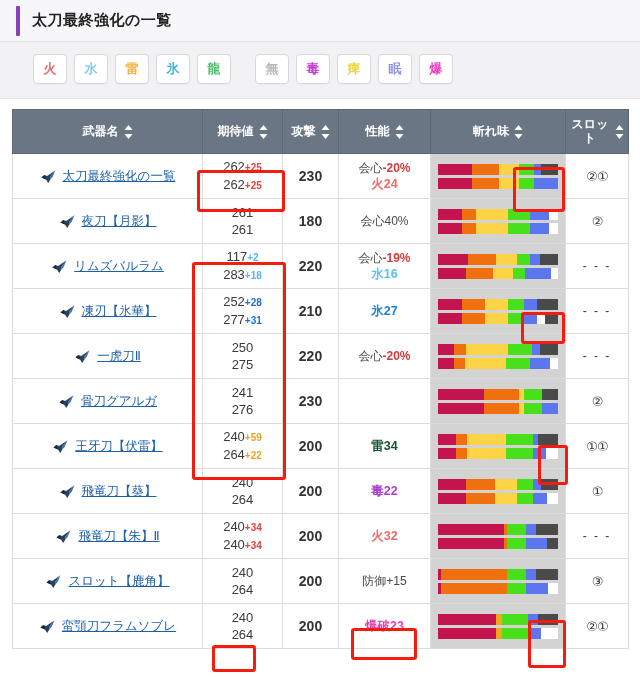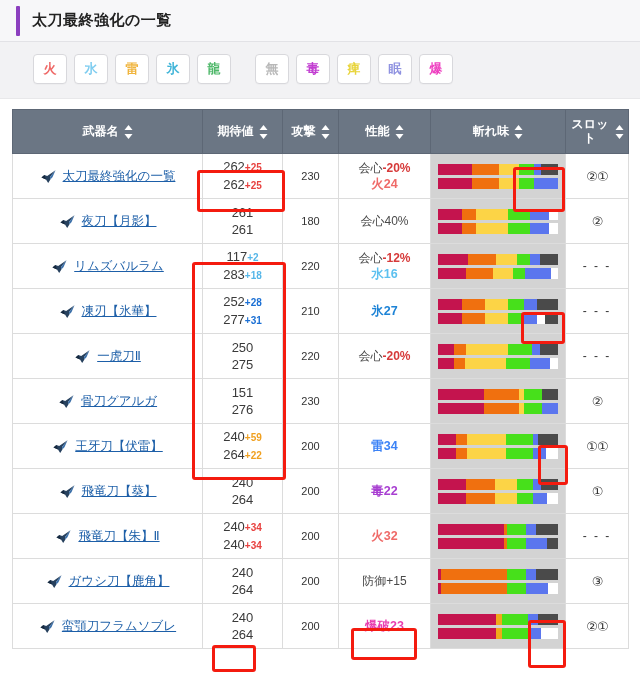--- a/index.html
+++ b/index.html
@@ -111,30 +111,30 @@
 
   
   .exp-line { line-height: 17px; font-size: 13px; color:#3a3a3a; white-space: nowrap; }
   .plus { font-weight: bold; font-size: 10px; text-align: center; }
   .plus.fire   { color:#e8413f; }
   .plus.water  { color:#55b6e8; }
   .plus.ice    { color:#1a6fd4; }
   .plus.thunder{ color:#f0a020; }
   .plus.red    { color:#e8413f; }
 
-  .td-atk { font-weight: normal; font-size: 11px; color:#333; }
+  .td-atk { font-weight: bold; font-size: 14px; color:#333; }
 
   
   .perf-line { line-height: 16px; font-size: 12px; color: #4a4a4a; white-space: nowrap; }
   .perf-neg { color:#d63a3a; font-weight:bold; }
   .perf-el { font-weight: bold; font-size: 12.5px; }
   .el-fire   { color:#ef6a68; }
   .el-water  { color:#5cc0ef; }
   .el-ice    { color:#1d83d6; }
-  .el-thunder{ color:#3b82f6; }
+  .el-thunder{ color:#14532d; }
   .el-poison { color:#a83fd1; }
   .el-blast  { color:#e83fb0; }
 
   
   .td-sharp { background:#fff; padding:0 !important; }
   .sharp-box {
     background:#d3d3d3;
     padding: 5px 7px;
     height: 100%;
     display:flex; flex-direction:column; justify-content:center; gap:3px;
@@ -375,21 +375,21 @@
                 </svg></span>
               <a class="wep-link">リムズバルラム</a>
             </div>
           </td>
           <td>
             <div class="exp-line"><span>117</span><span class="plus water">+2</span></div>
             <div class="exp-line"><span>283</span><span class="plus water">+18</span></div>
           </td>
           <td class="td-atk">220</td>
           <td>
-            <div class="perf-line"><span>会心</span><span class="perf-neg">-12%</span></div>
+            <div class="perf-line"><span>会心</span><span class="perf-neg">-19%</span></div>
             <div class="perf-line"><span class="perf-el el-water">水16</span></div>
           </td>
           <td class="td-sharp">
             <div class="sharp-box">
               <div class="sbar">
                 <div class="seg" style="background: rgb(196, 20, 78); width: 25%;"></div>
                 <div class="seg" style="background: rgb(240, 112, 15); width: 23.5294%;"></div>
                 <div class="seg" style="background: rgb(252, 212, 70); width: 17.6471%;"></div>
                 <div class="seg" style="background: rgb(71, 224, 27); width: 10.2941%;"></div>
                 <div class="seg" style="background: rgb(91, 118, 238); width: 8.82353%;"></div>
@@ -495,21 +495,21 @@
             <div class="name-wrap">
               <span class="wep-icon"><svg viewBox="0 0 17 15" width="17" height="15">
                   <path d="M15.5 1.2 L7.2 7.1 L4.4 6.1 L1.5 8.6 L6.0 10.6 L8.2 13.9 L10.4 10.6 L10.0 8.0 Z" fill="#27415e"></path>
                   <path d="M15.5 1.2 L10.0 8.0 L10.4 10.6 L12.6 8.1 Z" fill="#3a6ea8"></path>
                   <path d="M1.5 8.6 L4.4 6.1 L6.0 10.6 Z" fill="#16293f"></path>
                 </svg></span>
               <a class="wep-link">骨刀グアルガ</a>
             </div>
           </td>
           <td>
-            <div class="exp-line"><span>151</span></div>
+            <div class="exp-line"><span>241</span></div>
             <div class="exp-line"><span>276</span></div>
           </td>
           <td class="td-atk">230</td>
           <td></td>
           <td class="td-sharp">
             <div class="sharp-box">
               <div class="sbar">
                 <div class="seg" style="background: rgb(196, 20, 78); width: 38.2716%;"></div>
                 <div class="seg" style="background: rgb(240, 112, 15); width: 29.6296%;"></div>
                 <div class="seg" style="background: rgb(252, 212, 70); width: 3.7037%;"></div>
@@ -649,21 +649,21 @@
           <td class="td-slot slot-none">- - -</td>
         </tr>
         <tr>
           <td class="td-name">
             <div class="name-wrap">
               <span class="wep-icon"><svg viewBox="0 0 17 15" width="17" height="15">
                   <path d="M15.5 1.2 L7.2 7.1 L4.4 6.1 L1.5 8.6 L6.0 10.6 L8.2 13.9 L10.4 10.6 L10.0 8.0 Z" fill="#27415e"></path>
                   <path d="M15.5 1.2 L10.0 8.0 L10.4 10.6 L12.6 8.1 Z" fill="#3a6ea8"></path>
                   <path d="M1.5 8.6 L4.4 6.1 L6.0 10.6 Z" fill="#16293f"></path>
                 </svg></span>
-              <a class="wep-link">ガウシ刀【鹿角】</a>
+              <a class="wep-link">スロット【鹿角】</a>
             </div>
           </td>
           <td>
             <div class="exp-line"><span>240</span></div>
             <div class="exp-line"><span>264</span></div>
           </td>
           <td class="td-atk">200</td>
           <td>
             <div class="perf-line"><span>防御+15</span></div>
           </td>

